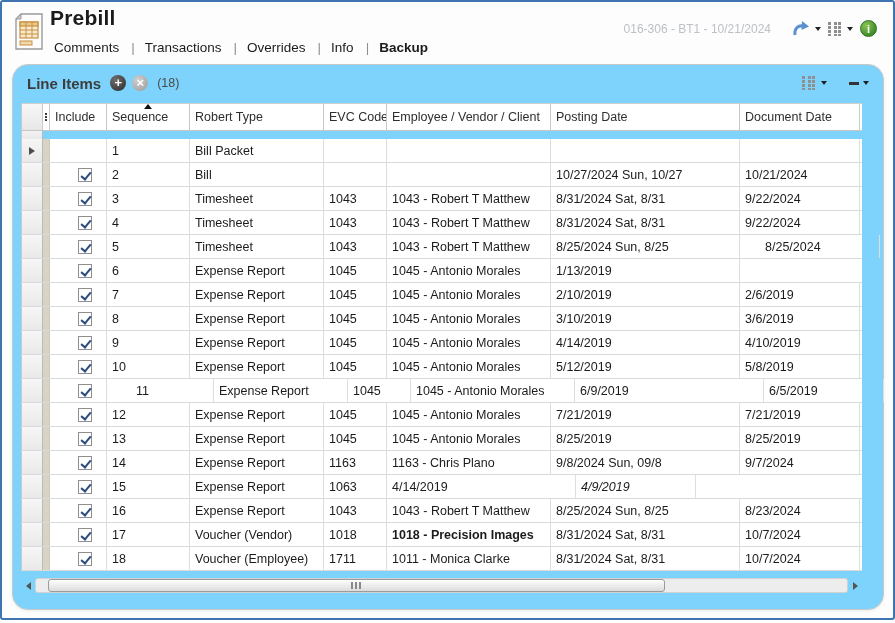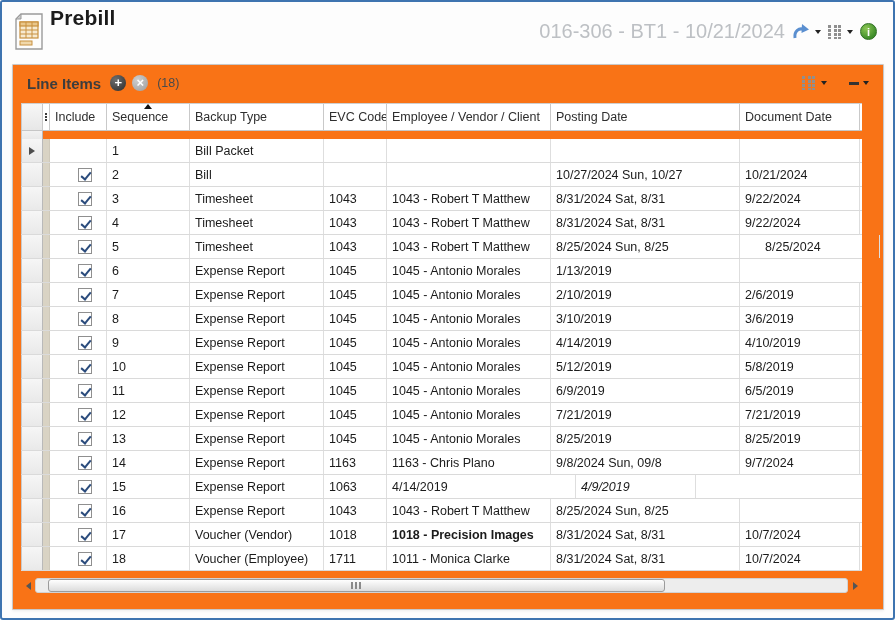--- a/index.html
+++ b/index.html
@@ -9,31 +9,31 @@
 
   
   .app-header { position:absolute; left:0; top:0; width:100%; height:60px; background:#fdfdfd; }
   .doc-icon { position:absolute; left:12px; top:11px; width:30px; height:37px; }
   .page-title { position:absolute; left:48px; top:4px; font-size:21px; font-weight:bold; color:#1b1b1b; letter-spacing:.2px; }
   .tab-bar { position:absolute; left:50px; top:38px; font-size:13.5px; color:#1b1b1b; white-space:nowrap; }
   .tab { cursor:pointer; padding:0 2px; }
   .tab.active { font-weight:bold; }
   .tab-sep { color:#8f8f8f; margin:0 8px 0 10px; }
   .head-right { position:absolute; right:16px; top:18px; display:flex; align-items:center; gap:7px; }
-  .context-label { font-size:20px; color:#bdc0c4; margin-right:0; white-space:nowrap; }
+  .context-label { font-size:12px; color:#bdc0c4; margin-right:14px; white-space:nowrap; }
   .tool-btn { display:inline-flex; align-items:center; gap:4px; cursor:pointer; }
   .caret { width:0; height:0; border-left:3.5px solid transparent; border-right:3.5px solid transparent; border-top:4px solid #222; display:inline-block; }
   .info-btn { width:17px; height:17px; border-radius:50%; cursor:pointer;
               background:radial-gradient(circle at 35% 30%, #8cc653, #3f8e2b 70%);
               border:1px solid #2f7022; color:#fff; font-size:11px; font-weight:bold;
               display:inline-flex; align-items:center; justify-content:center; }
 
   
-  .panel { position:absolute; left:10px; top:62px; width:872px; height:546px; background:#f97316;
-           border:1px solid #c8c8c8; border-radius:1px; box-shadow:0 1px 3px rgba(0,0,0,.07); }
+  .panel { position:absolute; left:10px; top:62px; width:872px; height:546px; background:#7dd3fc;
+           border:1px solid #c8c8c8; border-radius:16px; box-shadow:0 1px 3px rgba(0,0,0,.07); }
   .panel-header { position:absolute; left:0; top:0; width:100%; height:36px; display:flex; align-items:center; padding:0 14px; }
   .panel-title { font-size:15px; font-weight:bold; color:#3d3d3d; margin-right:9px; }
   .round-btn { width:16px; height:16px; border-radius:50%; color:#fff; font-size:13px; line-height:15px;
                text-align:center; cursor:pointer; margin-right:6px; font-weight:bold; }
   .add-btn { background:radial-gradient(circle at 35% 30%, #6e6e6e, #3c3c3c 75%); }
   .remove-btn { background:radial-gradient(circle at 35% 30%, #cfcfcf, #a8a8a8 75%); }
   .count { font-size:12.5px; color:#4a4a4a; margin-left:3px; }
   .ph-spacer { flex:1; }
   .dash { display:inline-block; width:10px; height:3px; background:#333; }
 
@@ -90,20 +90,21 @@
         <rect x="6" y="9" width="18" height="16" fill="#f7ead0" stroke="#c89140" stroke-width="1.2"></rect>
         <rect x="6" y="9" width="18" height="4" fill="#e9c68a" stroke="#c89140" stroke-width="1.2"></rect>
         <line x1="12" y1="9" x2="12" y2="25" stroke="#c89140" stroke-width="1"></line>
         <line x1="18" y1="9" x2="18" y2="25" stroke="#c89140" stroke-width="1"></line>
         <line x1="6" y1="17" x2="24" y2="17" stroke="#c89140" stroke-width="1"></line>
         <line x1="6" y1="21" x2="24" y2="21" stroke="#c89140" stroke-width="1"></line>
         <rect x="6" y="28" width="12" height="4" fill="#f0d8ab" stroke="#c89140" stroke-width="1"></rect>
       </svg>
     </div>
     <h1 class="page-title">Prebill</h1>
+    <nav class="tab-bar"><span class="tab">Comments</span><span class="tab-sep">|</span><span class="tab">Transactions</span><span class="tab-sep">|</span><span class="tab">Overrides</span><span class="tab-sep">|</span><span class="tab">Info</span><span class="tab-sep">|</span><span class="tab active">Backup</span></nav>
     <div class="head-right">
       <span class="context-label">016-306 - BT1 - 10/21/2024</span>
       <span class="tool-btn">
         <svg width="19" height="17" viewBox="0 0 19 17">
           <path d="M3 15 C 2 8, 7 4.5, 12 6.5" fill="none" stroke="#5a8fd0" stroke-width="3"></path>
           <polygon points="10,1 17,6.5 9.5,10" fill="#5a8fd0"></polygon>
         </svg>
         <span class="caret"></span>
       </span>
       <span class="tool-btn">
@@ -164,21 +165,21 @@
     </div>
 
     <div class="grid">
       <div class="grid-header" id="gridHeader">
         <div class="cell sel-h"></div>
         <div class="cell strip-h">
             <span class="dots"></span>
           </div>
       <div class="cell" style="flex: 0 0 57px;">Include</div>
           <div class="cell" style="flex: 0 0 83px;">Sequence<span class="sort-asc"></span></div>
-          <div class="cell" style="flex: 0 0 134px;">Backup Type</div>
+          <div class="cell" style="flex: 0 0 134px;">Robert Type</div>
           <div class="cell" style="flex: 0 0 63px;">EVC Code</div>
           <div class="cell" style="flex: 0 0 164px;">Employee / Vendor / Client</div>
           <div class="cell" style="flex: 0 0 189px;">Posting Date</div>
           <div class="cell" style="flex: 0 0 120px;">Document Date</div>
         </div>
       <div class="grid-spacer">
           <div class="sel-sp"></div>
         </div>
       <div id="gridBody">
           <div class="grid-row">
@@ -309,21 +310,21 @@
             <div class="cell" style="flex: 0 0 164px;">1045 - Antonio Morales</div>
             <div class="cell" style="flex: 0 0 189px;">5/12/2019</div>
             <div class="cell" style="flex: 0 0 120px;">5/8/2019</div>
           </div>
           <div class="grid-row">
             <div class="cell sel"></div>
             <div class="cell strip"></div>
             <div class="cell c-include" style="flex: 0 0 57px;">
               <span class="checkbox checked"></span>
             </div>
-            <div class="cell" style="flex: 0 0 83px;">11</div>
+            <div class="cell" style="flex: 0 0 83px; margin-left: 24px;">11</div>
             <div class="cell" style="flex: 0 0 134px;">Expense Report</div>
             <div class="cell" style="flex: 0 0 63px;">1045</div>
             <div class="cell" style="flex: 0 0 164px;">1045 - Antonio Morales</div>
             <div class="cell" style="flex: 0 0 189px;">6/9/2019</div>
             <div class="cell" style="flex: 0 0 120px;">6/5/2019</div>
           </div>
           <div class="grid-row">
             <div class="cell sel"></div>
             <div class="cell strip"></div>
             <div class="cell c-include" style="flex: 0 0 57px;">
@@ -378,20 +379,21 @@
             <div class="cell sel"></div>
             <div class="cell strip"></div>
             <div class="cell c-include" style="flex: 0 0 57px;">
               <span class="checkbox checked"></span>
             </div>
             <div class="cell" style="flex: 0 0 83px;">16</div>
             <div class="cell" style="flex: 0 0 134px;">Expense Report</div>
             <div class="cell" style="flex: 0 0 63px;">1043</div>
             <div class="cell" style="flex: 0 0 164px;">1043 - Robert T Matthew</div>
             <div class="cell" style="flex: 0 0 189px;">8/25/2024 Sun, 8/25</div>
+            <div class="cell" style="flex: 0 0 120px;">8/23/2024</div>
           </div>
           <div class="grid-row">
             <div class="cell sel"></div>
             <div class="cell strip"></div>
             <div class="cell c-include" style="flex: 0 0 57px;">
               <span class="checkbox checked"></span>
             </div>
             <div class="cell" style="flex: 0 0 83px;">17</div>
             <div class="cell" style="flex: 0 0 134px;">Voucher (Vendor)</div>
             <div class="cell" style="flex: 0 0 63px;">1018</div>

